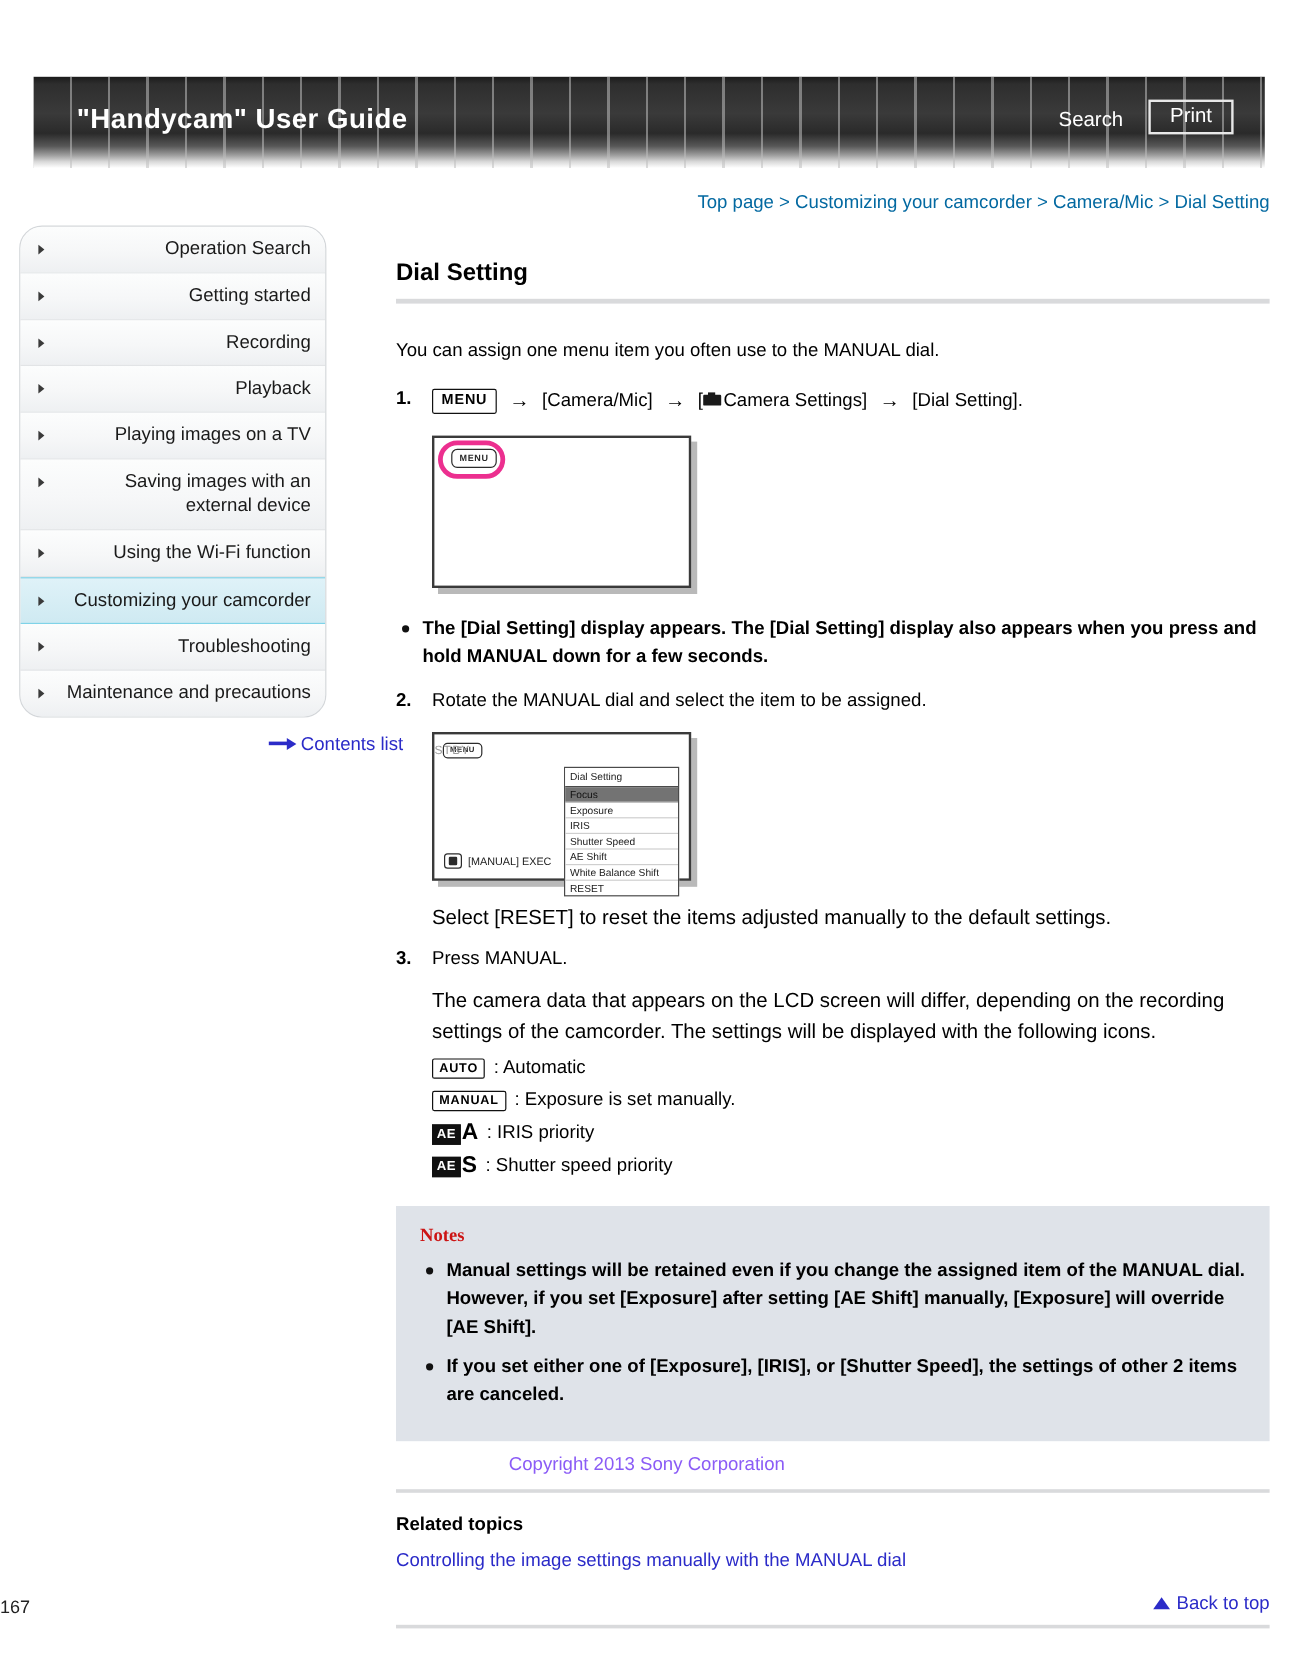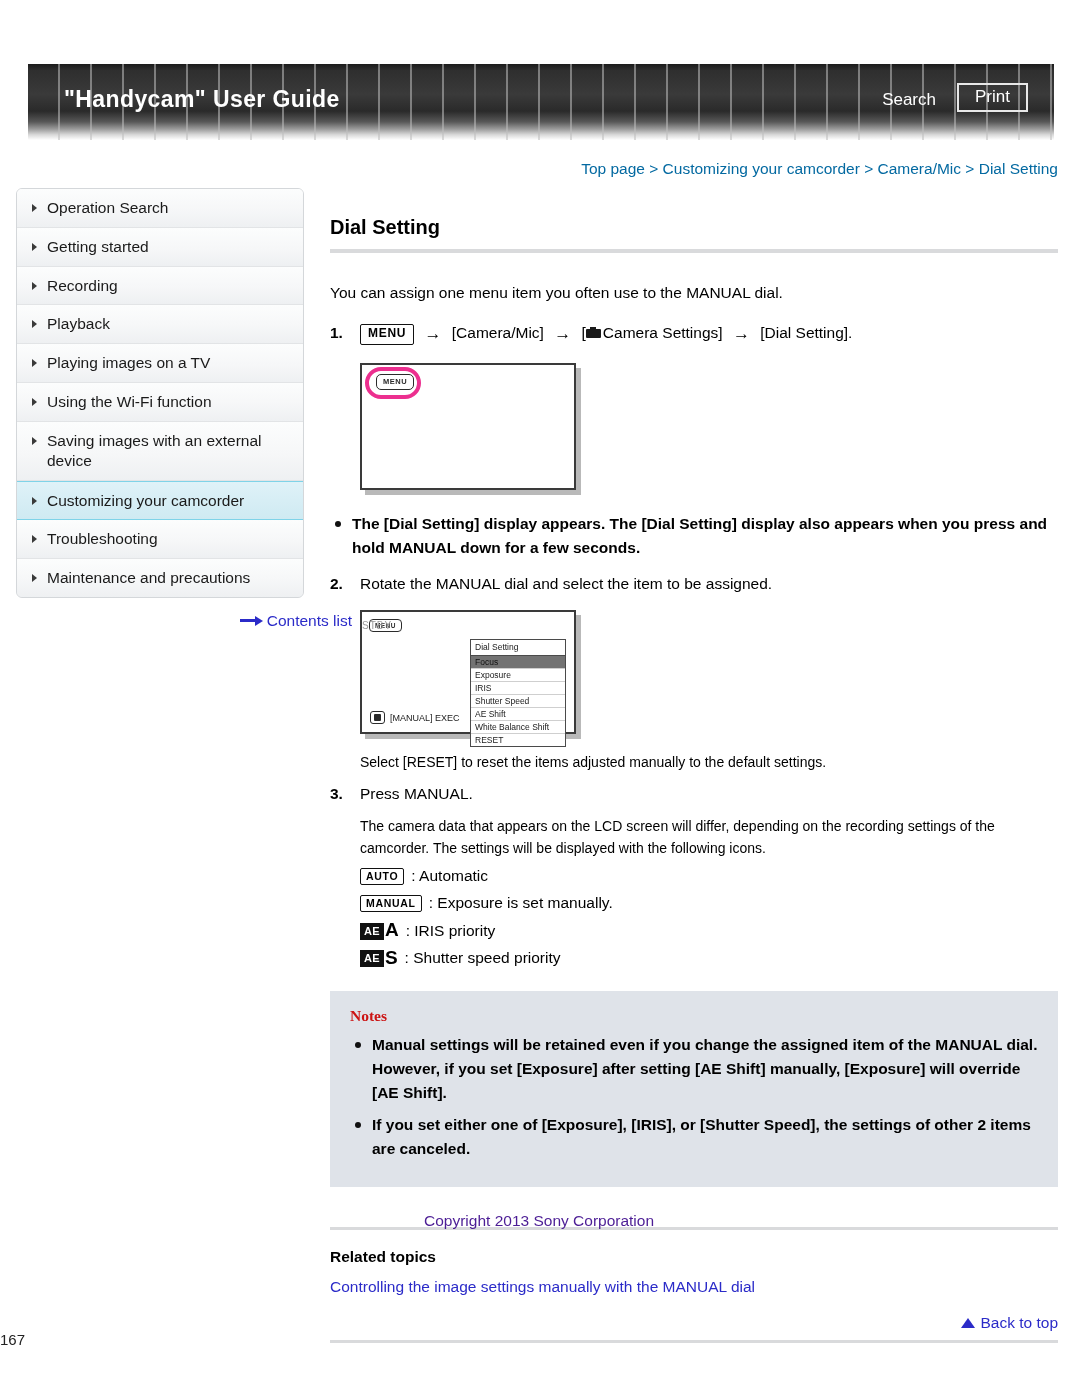--- a/index.html
+++ b/index.html
@@ -34,24 +34,25 @@
   }
   .banner-print {
     position: absolute; right: 26px; top: 19px;
     color: #ffffff; font-size: 17px;
     border: 2px solid #e8e8e8; padding: 3px 16px 5px 16px;
     white-space: nowrap; line-height: 1;
   }
 
   
   .sidebar {
-    position: absolute; left: 16px; top: 188px; width: 288px;
-    border: 1px solid #d4d7da; border-radius: 6px;
+    position: absolute; left: 16px; top: 188px; width: 256px;
+    border: 1px solid #d4d7da; border-radius: 19px;
     background: linear-gradient(to bottom, #fbfcfc, #eceef0);
     overflow: hidden;
+    text-align: right;
   }
   .nav-item {
     position: relative;
     padding: 9px 12px 9px 30px;
     font-size: 15.5px; color: #1a1a1a;
     border-bottom: 1px solid #e2e4e6;
     background: linear-gradient(to bottom, #fcfdfd 0%, #f6f7f8 55%, #eef0f2 100%);
     line-height: 1.28;
   }
   .nav-item:last-child { border-bottom: none; }
@@ -64,21 +65,20 @@
   }
   .nav-item.active {
     background: linear-gradient(to bottom, #dff2f8 0%, #cfeaf2 100%);
     border-top: 1px solid #7fd3e8;
     border-bottom: 1px solid #7fd3e8;
   }
   .contents-link {
     position: absolute; left: 16px; top: 612px; width: 320px;
     text-align: right; font-size: 15.5px; color: #2b2bc8;
     white-space: nowrap;
-    margin-left: 16px;
   }
   .arrow-ico {
     display: inline-block; position: relative; width: 24px; height: 9px;
     vertical-align: 1px; margin-right: 3px;
   }
   .arrow-ico::before {
     content: ""; position: absolute; left: 0; top: 3px; width: 17px; height: 2.5px;
     background: #2b2bc8;
   }
   .arrow-ico::after {
@@ -104,21 +104,21 @@
   .para { font-size: 15.5px; line-height: 1.55; margin: 0 0 16px 0; }
 
   .step {
     position: relative; padding-left: 30px; font-size: 15.5px;
     line-height: 1.55; margin: 0 0 10px 0;
   }
   .step .num {
     position: absolute; left: 0; top: 0; font-weight: bold; font-size: 15.5px;
   }
   .step-body { display: block; }
-  .substep { padding-left: 30px; font-size: 14px; line-height: 1.55; margin: 0 0 8px 0; }
+  .substep { padding-left: 30px; font-size: 17px; line-height: 1.55; margin: 0 0 8px 0; }
 
   .bullet {
     position: relative; padding-left: 22px; font-size: 15.5px;
     line-height: 1.55; margin: 0 0 12px 0; font-weight: bold;
   }
   .bullet::before {
     content: ""; position: absolute; left: 5px; top: 9px;
     width: 6px; height: 6px; background: #111; border-radius: 50%;
   }
 
@@ -238,21 +238,21 @@
     text-align: right; font-size: 15.5px; color: #2b2bc8; white-space: nowrap;
   }
   .tri-up {
     display: inline-block; width: 0; height: 0; margin-right: 5px;
     border-left: 7px solid transparent; border-right: 7px solid transparent;
     border-bottom: 10px solid #2b2bc8; vertical-align: 0px;
   }
   .hr-thin2 { height: 3px; background: #d9dadc; margin: 8px 0 0 0; }
   .copyright {
     position: absolute; left: 424px; top: 1212px;
-    font-size: 15.5px; color: #4c1d95; white-space: nowrap;
+    font-size: 15.5px; color: #8b5cf6; white-space: nowrap;
   }
   .pagenum {
     position: absolute; left: 0; right: 0; top: 1331px;
     text-align: left; font-size: 15px; color: #222;
   }
 </style>
 </head>
 <body>
 
 <div class="page">
@@ -262,22 +262,22 @@
     <div class="banner-search">Search</div>
     <div class="banner-print">Print</div>
   </div>
 
   <div class="sidebar">
     <div class="nav-item"><span>Operation Search</span></div>
     <div class="nav-item"><span>Getting started</span></div>
     <div class="nav-item"><span>Recording</span></div>
     <div class="nav-item"><span>Playback</span></div>
     <div class="nav-item"><span>Playing images on a TV</span></div>
+    <div class="nav-item"><span>Saving images with an external device</span></div>
     <div class="nav-item"><span>Using the Wi-Fi function</span></div>
-    <div class="nav-item"><span>Saving images with an external device</span></div>
     <div class="nav-item active"><span>Customizing your camcorder</span></div>
     <div class="nav-item"><span>Troubleshooting</span></div>
     <div class="nav-item"><span>Maintenance and precautions</span></div>
   </div>
 
   <div class="contents-link">
     <span class="arrow-ico"></span><span>Contents list</span>
   </div>
 
   <div class="main">

